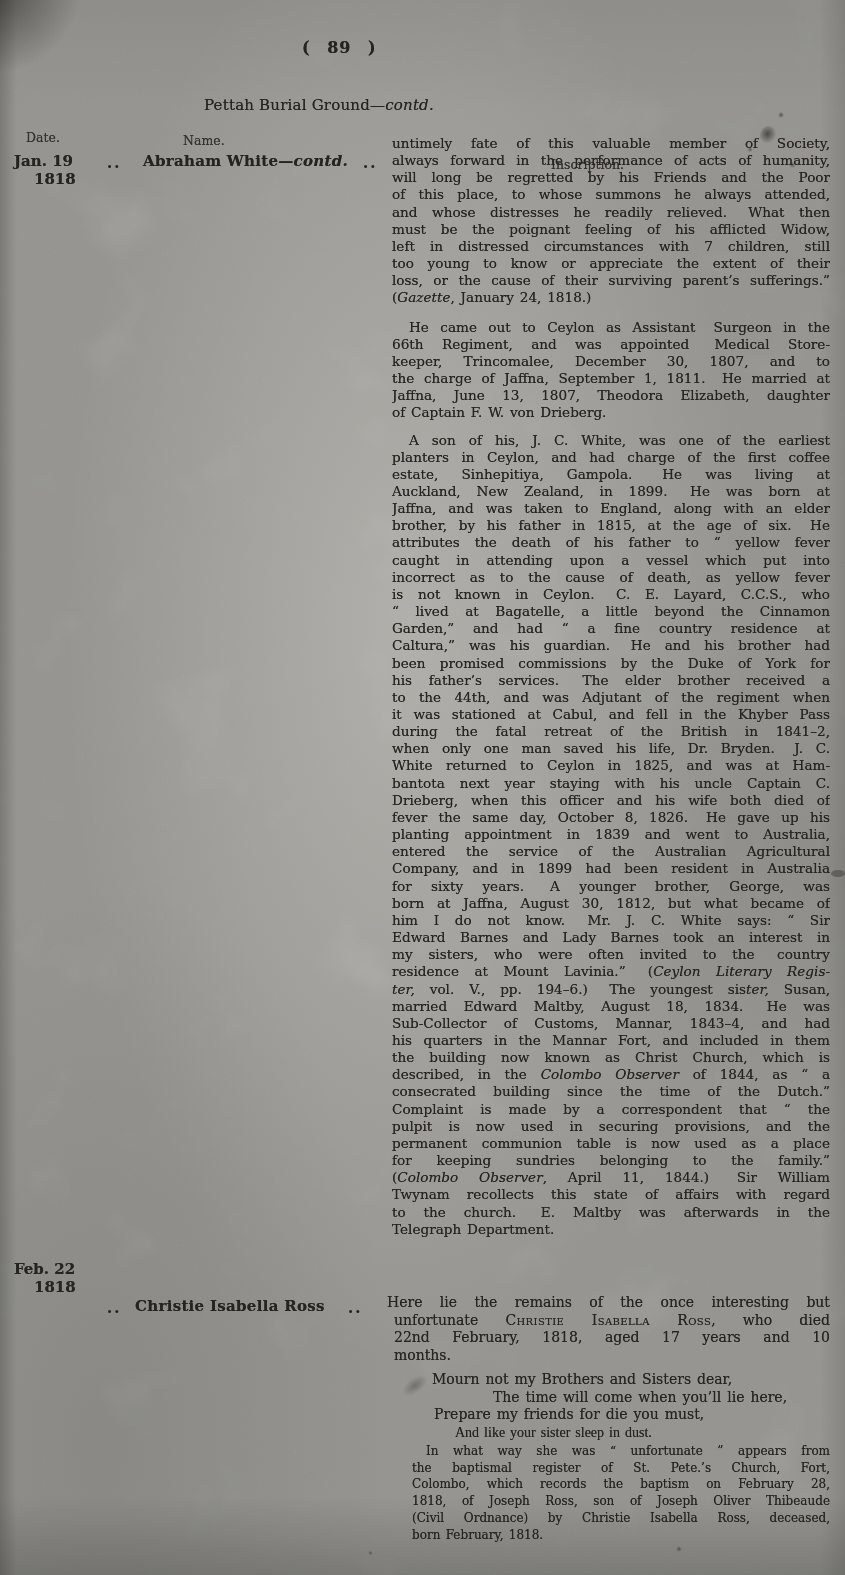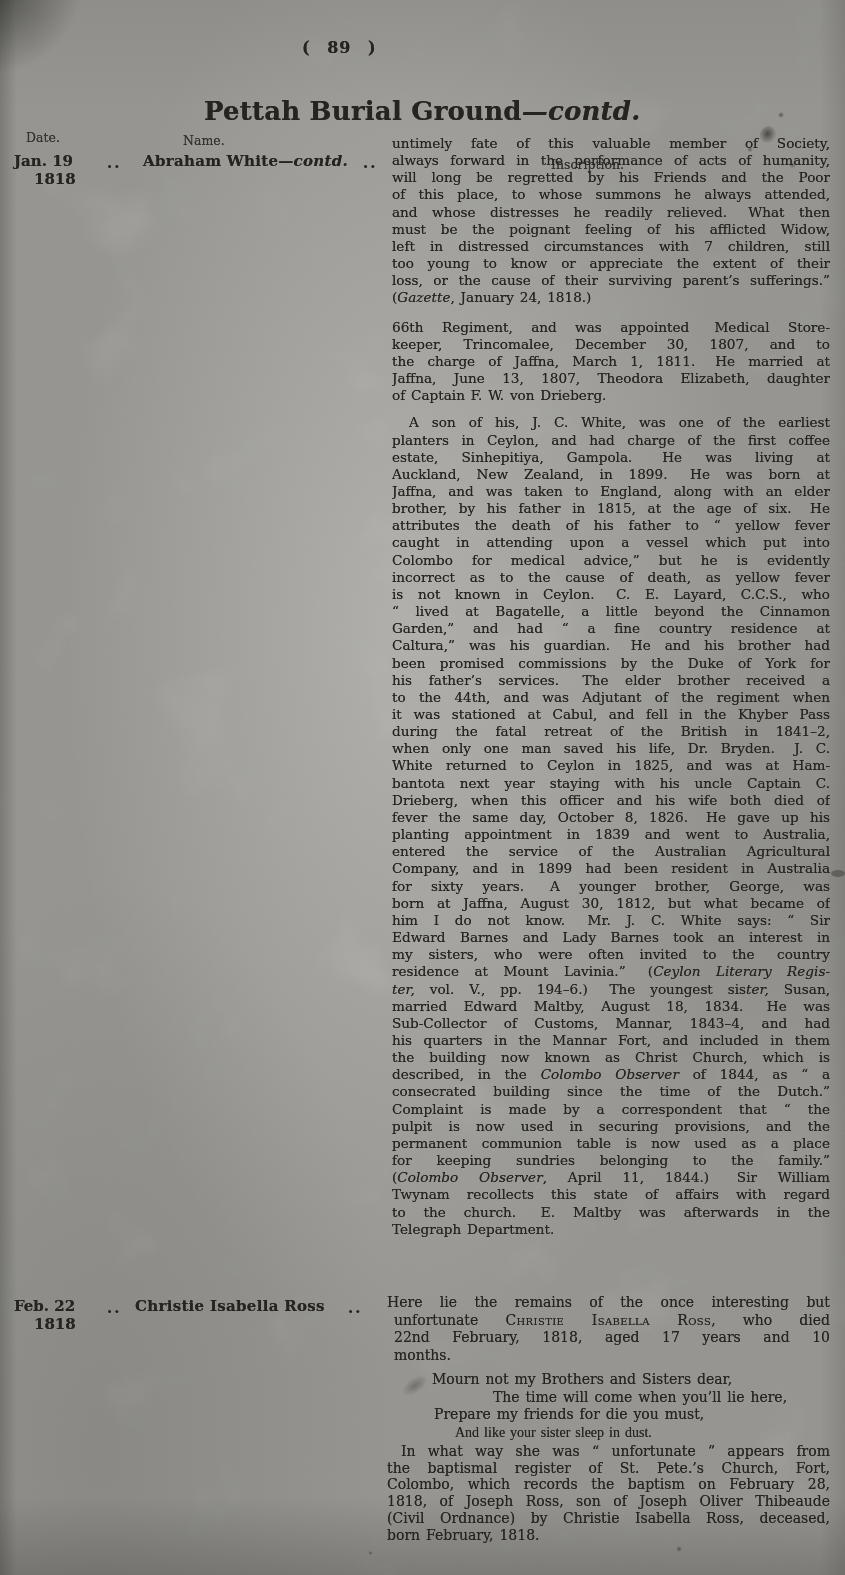--- a/index.html
+++ b/index.html
@@ -19,21 +19,21 @@
       linear-gradient(180deg, rgba(110,110,105,0.18), rgba(110,110,105,0) 7%),
       radial-gradient(ellipse at 12% 92%, rgba(80,80,76,0.18), rgba(80,80,76,0) 28%),
       radial-gradient(ellipse at 95% 55%, rgba(90,90,85,0.12), rgba(90,90,85,0) 20%),
       radial-gradient(ellipse at 48% 40%, rgba(238,237,231,0.30), rgba(238,237,231,0) 55%);
   }
   .texture { position:absolute; inset:0; pointer-events:none; }
   .stain { position:absolute; pointer-events:none; border-radius:50%; }
   .content { position:absolute; inset:0; text-shadow:0 0 0.6px rgba(38,36,32,0.7); }
 
   .pagenum { position:absolute; left:302px; top:38px; font-size:16px; font-weight:700; word-spacing:10px; letter-spacing:1px; }
-  .title   { position:absolute; left:204px; top:96px; font-size:26px; font-weight:700; letter-spacing:0.2px; white-space:nowrap; }
+  .title   { position:absolute; left:204px; top:96px; font-size:15px; font-weight:400; letter-spacing:0.2px; white-space:nowrap; }
   .title .it { font-style:italic; }
 
   .colhead { position:absolute; font-size:12.5px; color:#34322d; }
   .colhead.date { left:26px;  top:130px; }
   .colhead.name { left:183px; top:133px; }
   .colhead.insc { left:551px; top:141px;margin-top:16px; }
 
   .datecell { position:absolute; font-size:15px; font-weight:700; line-height:18px; white-space:pre; }
   .datecell .yr { padding-left:20px; }
   .sep { position:absolute; font-size:15px; font-weight:700; letter-spacing:2px; }
@@ -101,36 +101,36 @@
           <div class="line j">will long be regretted by his Friends and the Poor</div>
           <div class="line j">of this place, to whose summons he always attended,</div>
           <div class="line j">and whose distresses he readily relieved.  What then</div>
           <div class="line j">must be the poignant feeling of his afflicted Widow,</div>
           <div class="line j">left in distressed circumstances with 7 children, still</div>
           <div class="line j">too young to know or appreciate the extent of their</div>
           <div class="line j">loss, or the cause of their surviving parent’s sufferings.”</div>
           <div class="line">(<i>Gazette</i>, January 24, 1818.)</div>
         </div>
         <div class="para prose" style="margin-top: 12px;">
+          <div class="line j" style="padding-left: 17px;">He came out to Ceylon as Assistant  Surgeon in the</div>
           <div class="line j">66th Regiment, and was appointed  Medical Store-</div>
           <div class="line j">keeper, Trincomalee, December 30, 1807, and to</div>
-          <div class="line j">the charge of Jaffna, March 1, 1811.  He married at</div>
+          <div class="line j">the charge of Jaffna, September 1, 1811.  He married at</div>
           <div class="line j">Jaffna, June 13, 1807, Theodora Elizabeth, daughter</div>
           <div class="line">of Captain F. W. von Drieberg.</div>
         </div>
         <div class="para prose" style="margin-top: 10px;">
           <div class="line j" style="padding-left: 17px;">A son of his, J. C. White, was one of the earliest</div>
           <div class="line j">planters in Ceylon, and had charge of the first coffee</div>
           <div class="line j">estate, Sinhepitiya, Gampola.  He was living at</div>
           <div class="line j">Auckland, New Zealand, in 1899.  He was born at</div>
           <div class="line j">Jaffna, and was taken to England, along with an elder</div>
           <div class="line j">brother, by his father in 1815, at the age of six.  He</div>
           <div class="line j">attributes the death of his father to “ yellow fever</div>
           <div class="line j">caught in attending upon a vessel which put into</div>
-          <div class="line j">Colombo for medical advice,” but he is evidently</div>
           <div class="line j">incorrect as to the cause of death, as yellow fever</div>
           <div class="line j">is not known in Ceylon.  C. E. Layard, C.C.S., who</div>
           <div class="line j">“ lived at Bagatelle, a little beyond the Cinnamon</div>
           <div class="line j">Garden,” and had “ a fine country residence at</div>
           <div class="line j">Caltura,” was his guardian.  He and his brother had</div>
           <div class="line j">been promised commissions by the Duke of York for</div>
           <div class="line j">his father’s services.  The elder brother received a</div>
           <div class="line j">to the 44th, and was Adjutant of the regiment when</div>
           <div class="line j">it was stationed at Cabul, and fell in the Khyber Pass</div>
           <div class="line j">during the fatal retreat of the British in 1841–2,</div>
@@ -159,38 +159,38 @@
           <div class="line j">pulpit is now used in securing provisions, and the</div>
           <div class="line j">permanent communion table is now used as a place</div>
           <div class="line j">for keeping sundries belonging to the family.”</div>
           <div class="line j">(<i>Colombo Observer</i>, April 11, 1844.)  Sir William</div>
           <div class="line j">Twynam recollects this state of affairs with regard</div>
           <div class="line j">to the church.  E. Maltby was afterwards in the</div>
           <div class="line">Telegraph Department.</div>
         </div>
       </div>
 
-    <div class="datecell" style="left:14px;top:1297px;"><div>Feb. 22</div><div class="yr">1818</div></div>
+    <div class="datecell" style="left:14px;top:1260px;"><div>Feb. 22</div><div class="yr">1818</div></div>
     <div class="sep" style="left:107px;top:1299px;">..</div>
     <div class="namecell" style="left:135px;top:1297px;"><span>Christie Isabella Ross</span></div>
     <div class="sep" style="left:348px;top:1299px;">..</div>
     <div class="inscription insc-e1">
         <div class="para prose">
           <div class="line j">Here lie the remains of the once interesting but</div>
           <div class="line j" style="padding-left: 7px;">unfortunate <span class="sc">Christie Isabella Ross</span>, who died</div>
           <div class="line j" style="padding-left: 7px;">22nd February, 1818, aged 17 years and 10</div>
           <div class="line" style="padding-left: 7px;">months.</div>
         </div>
         <div class="para verse" style="margin-top: 7px;">
           <div class="line" style="padding-left: 45px;">Mourn not my Brothers and Sisters dear,</div>
           <div class="line" style="padding-left: 63px; text-align: center;">The time will come when you’ll lie here,</div>
           <div class="line" style="padding-left: 47px;">Prepare my friends for die you must,</div>
           <div class="line" style="padding-left: 68px; font-family: Liberation Serif, serif;">And like your sister sleep in dust.</div>
         </div>
-        <div class="para prose" style="margin-top: 2px; font-size: 14px; line-height: 16.7px;">
+        <div class="para prose" style="margin-top: 2px; font-size: 12px; line-height: 16.7px; margin-left: 25px;">
           <div class="line j" style="padding-left: 14px;">In what way she was “ unfortunate ” appears from</div>
           <div class="line j">the baptismal register of St. Pete.’s Church, Fort,</div>
           <div class="line j">Colombo, which records the baptism on February 28,</div>
           <div class="line j">1818, of Joseph Ross, son of Joseph Oliver Thibeaude</div>
           <div class="line j">(Civil Ordnance) by Christie Isabella Ross, deceased,</div>
           <div class="line">born February, 1818.</div>
         </div>
       </div>
 
   </div>

